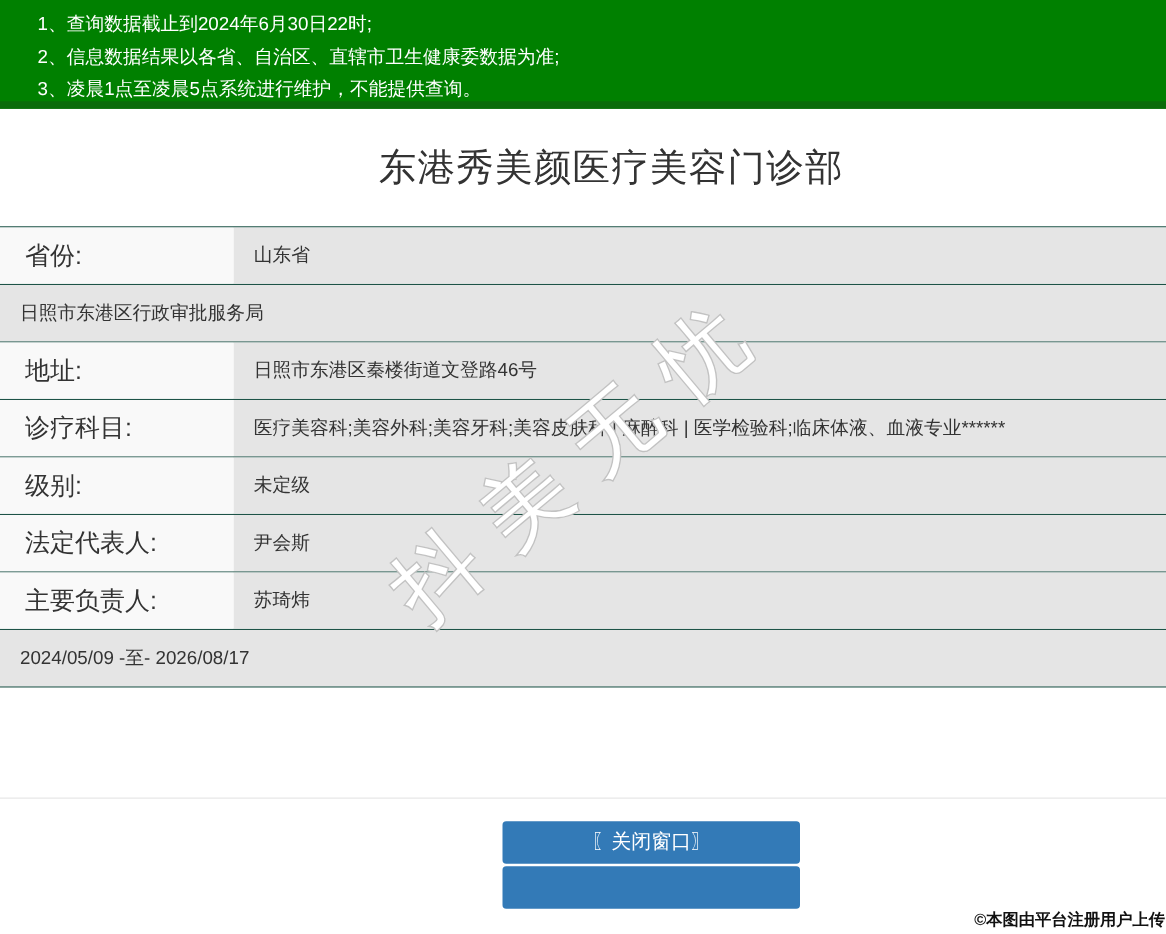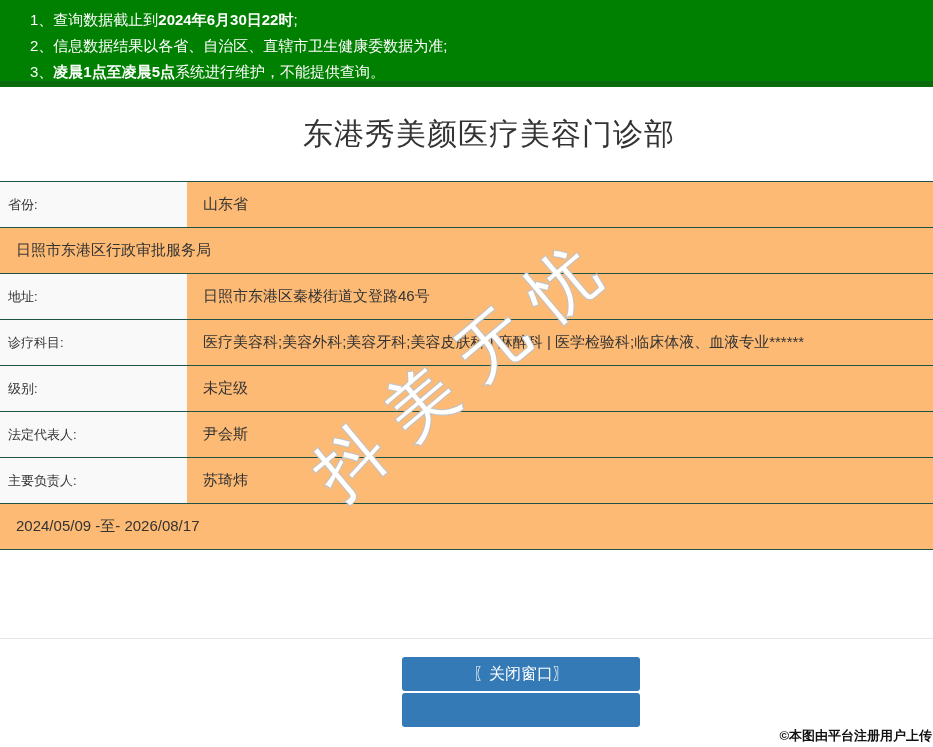--- a/index.html
+++ b/index.html
@@ -16,21 +16,21 @@
     background: #008000;
     border-bottom: 6px solid #0a6b0a;
     color: #fff;
     padding: 7px 10px 0 30px;
   }
   .banner .line {
     font-size: 15px;
     line-height: 26px;
     white-space: nowrap;
   }
-  .banner .b { font-weight: bold; }
+  .banner .b { font-weight: normal; }
   
   .title-wrap {
     height: 94px;
     display: flex; align-items: center; justify-content: center; margin-left: 45px;
   }
   .title {
     font-size: 30px;
     color: #333;
     letter-spacing: 1px;
   }
@@ -41,27 +41,27 @@
   }
   .row {
     display: flex;
     height: 46px;
     border-bottom: 1px solid #1d5347;
     align-items: stretch;
   }
   .cell-label {
     width: 187px;
     background: #f9f9f9;
-    padding-left: 8px;
+    padding-left: 20px;
     display: flex; align-items: center;
-    font-size: 13px; color: #333;
+    font-size: 20px; color: #333;
   }
   .cell-value {
     flex: 1;
-    background: #fdba74;
+    background: #e5e5e5;
     padding-left: 16px;
     display: flex; align-items: center;
     font-size: 15px; color: #333;
     white-space: nowrap;
   }
   
   .watermark {
     position: absolute;
     left: 185px; top: 125px;
     width: 560px; height: 480px;

